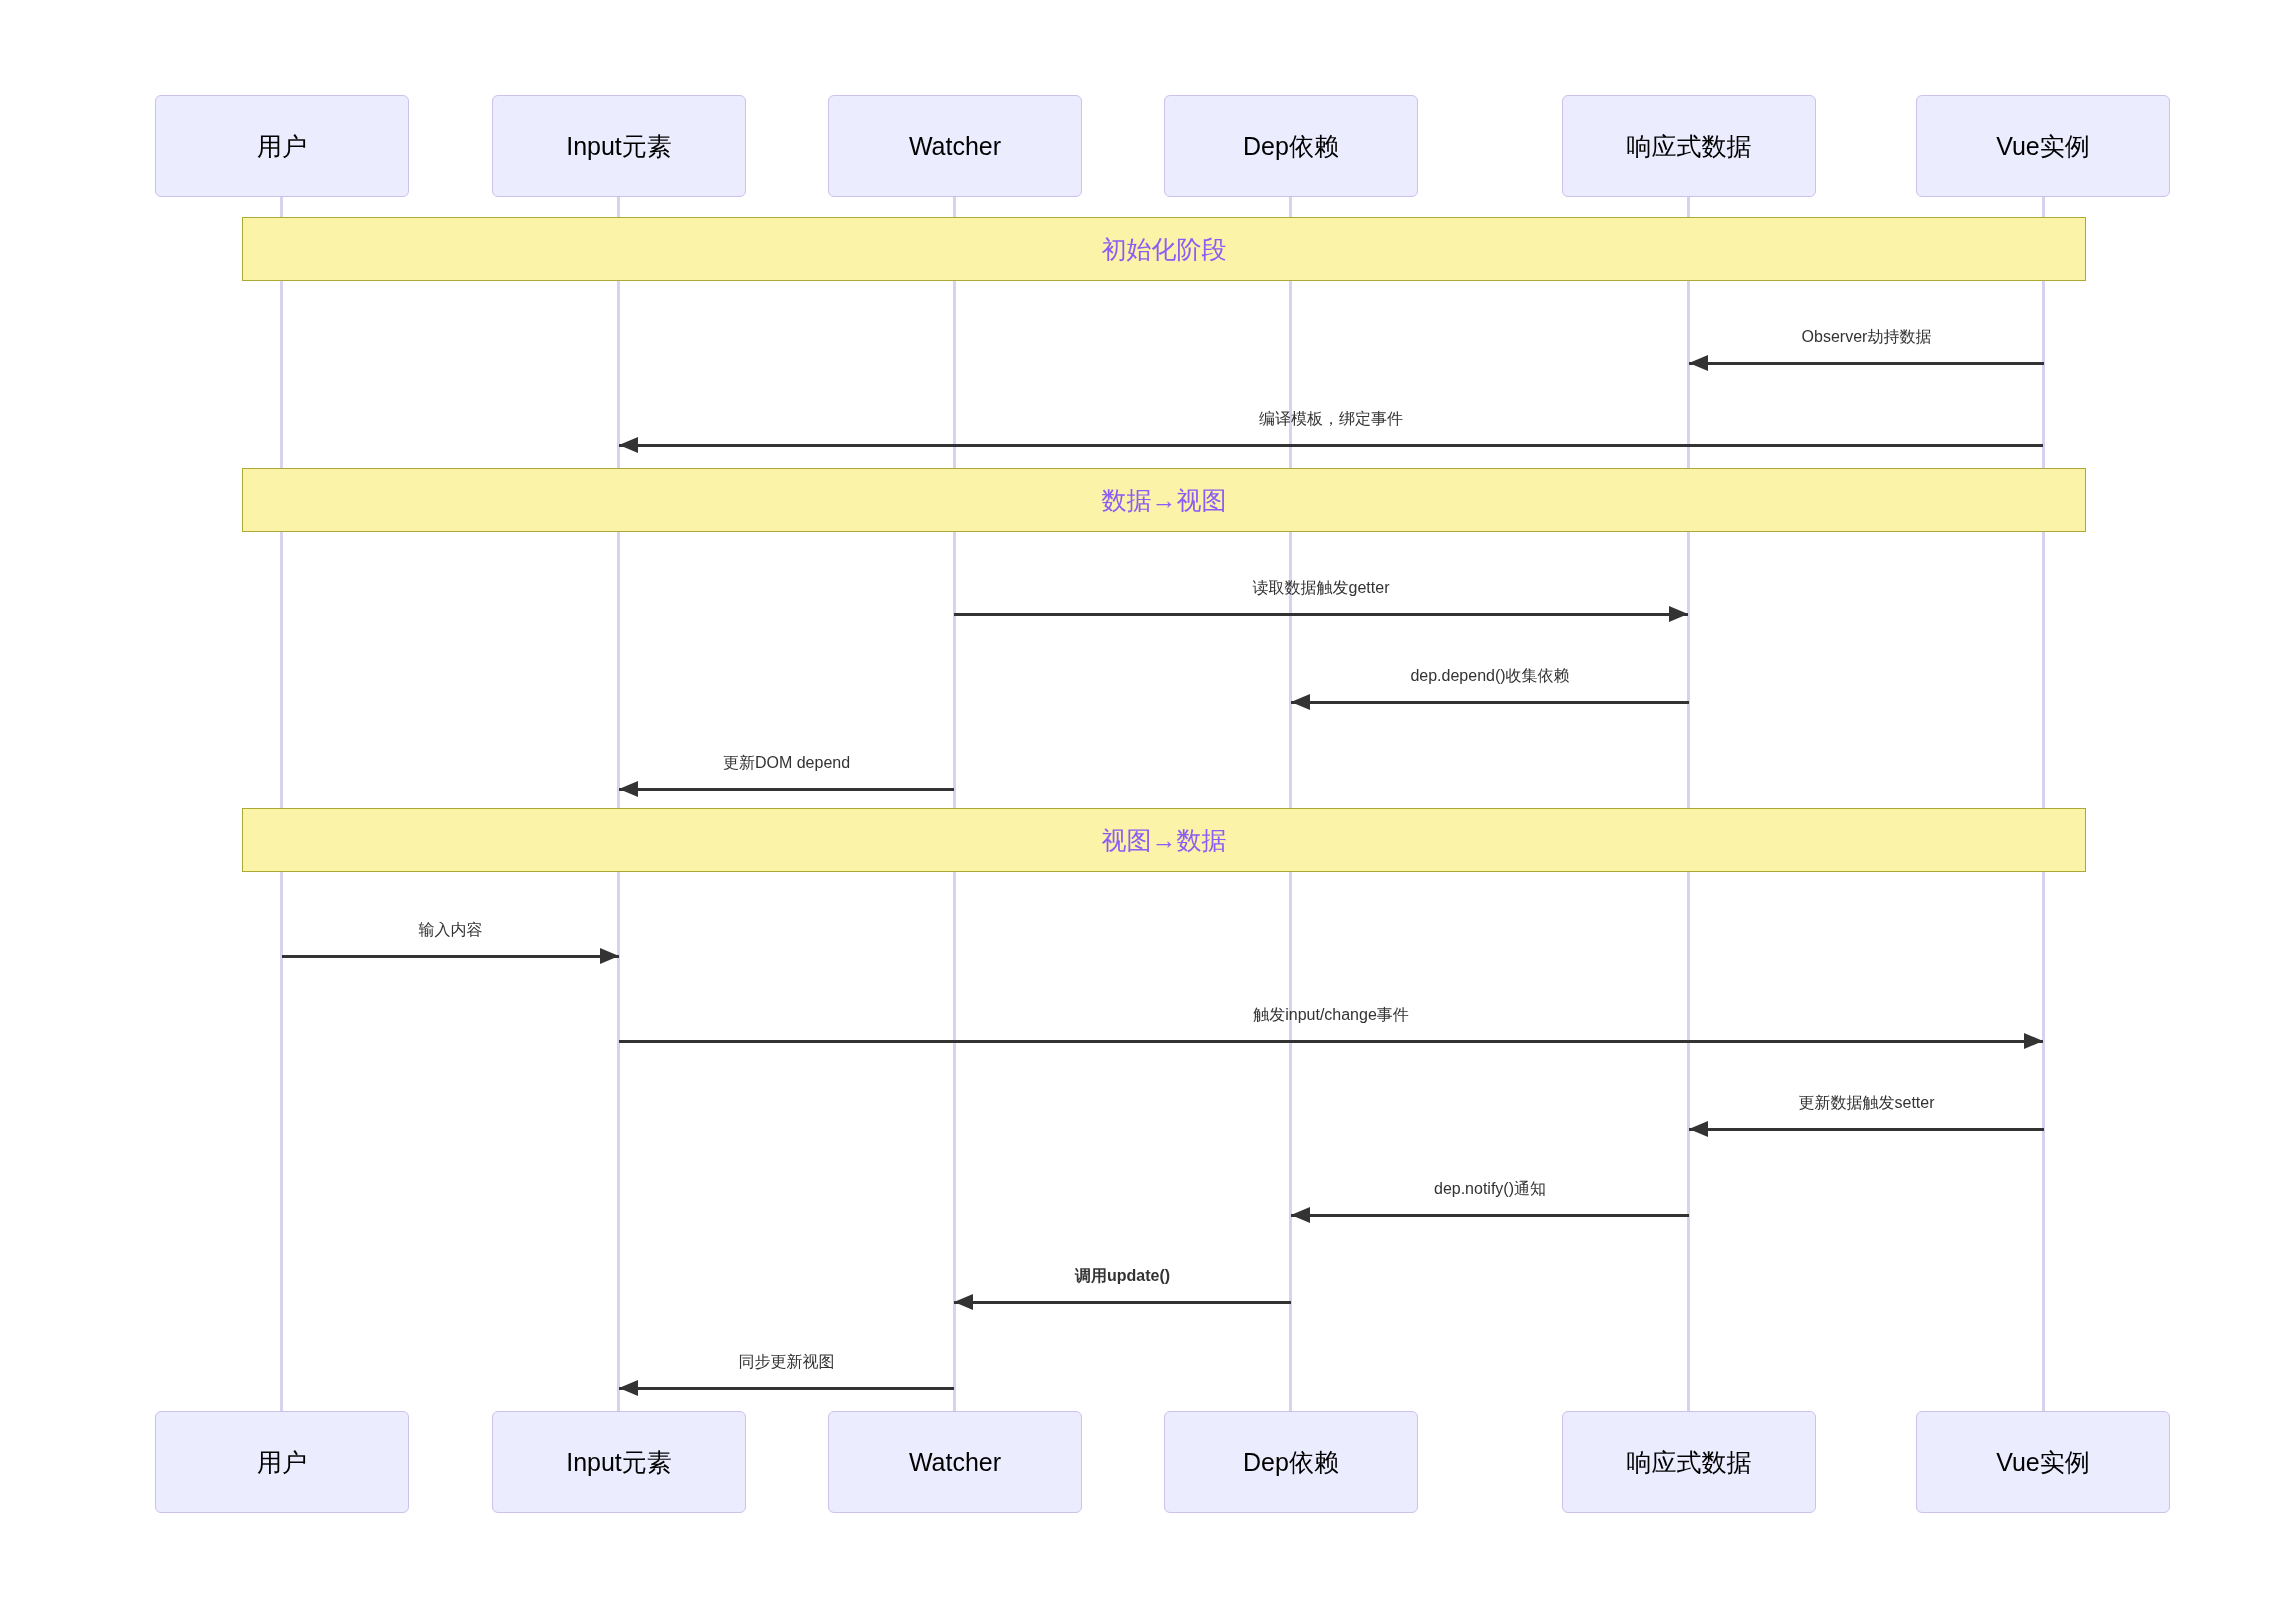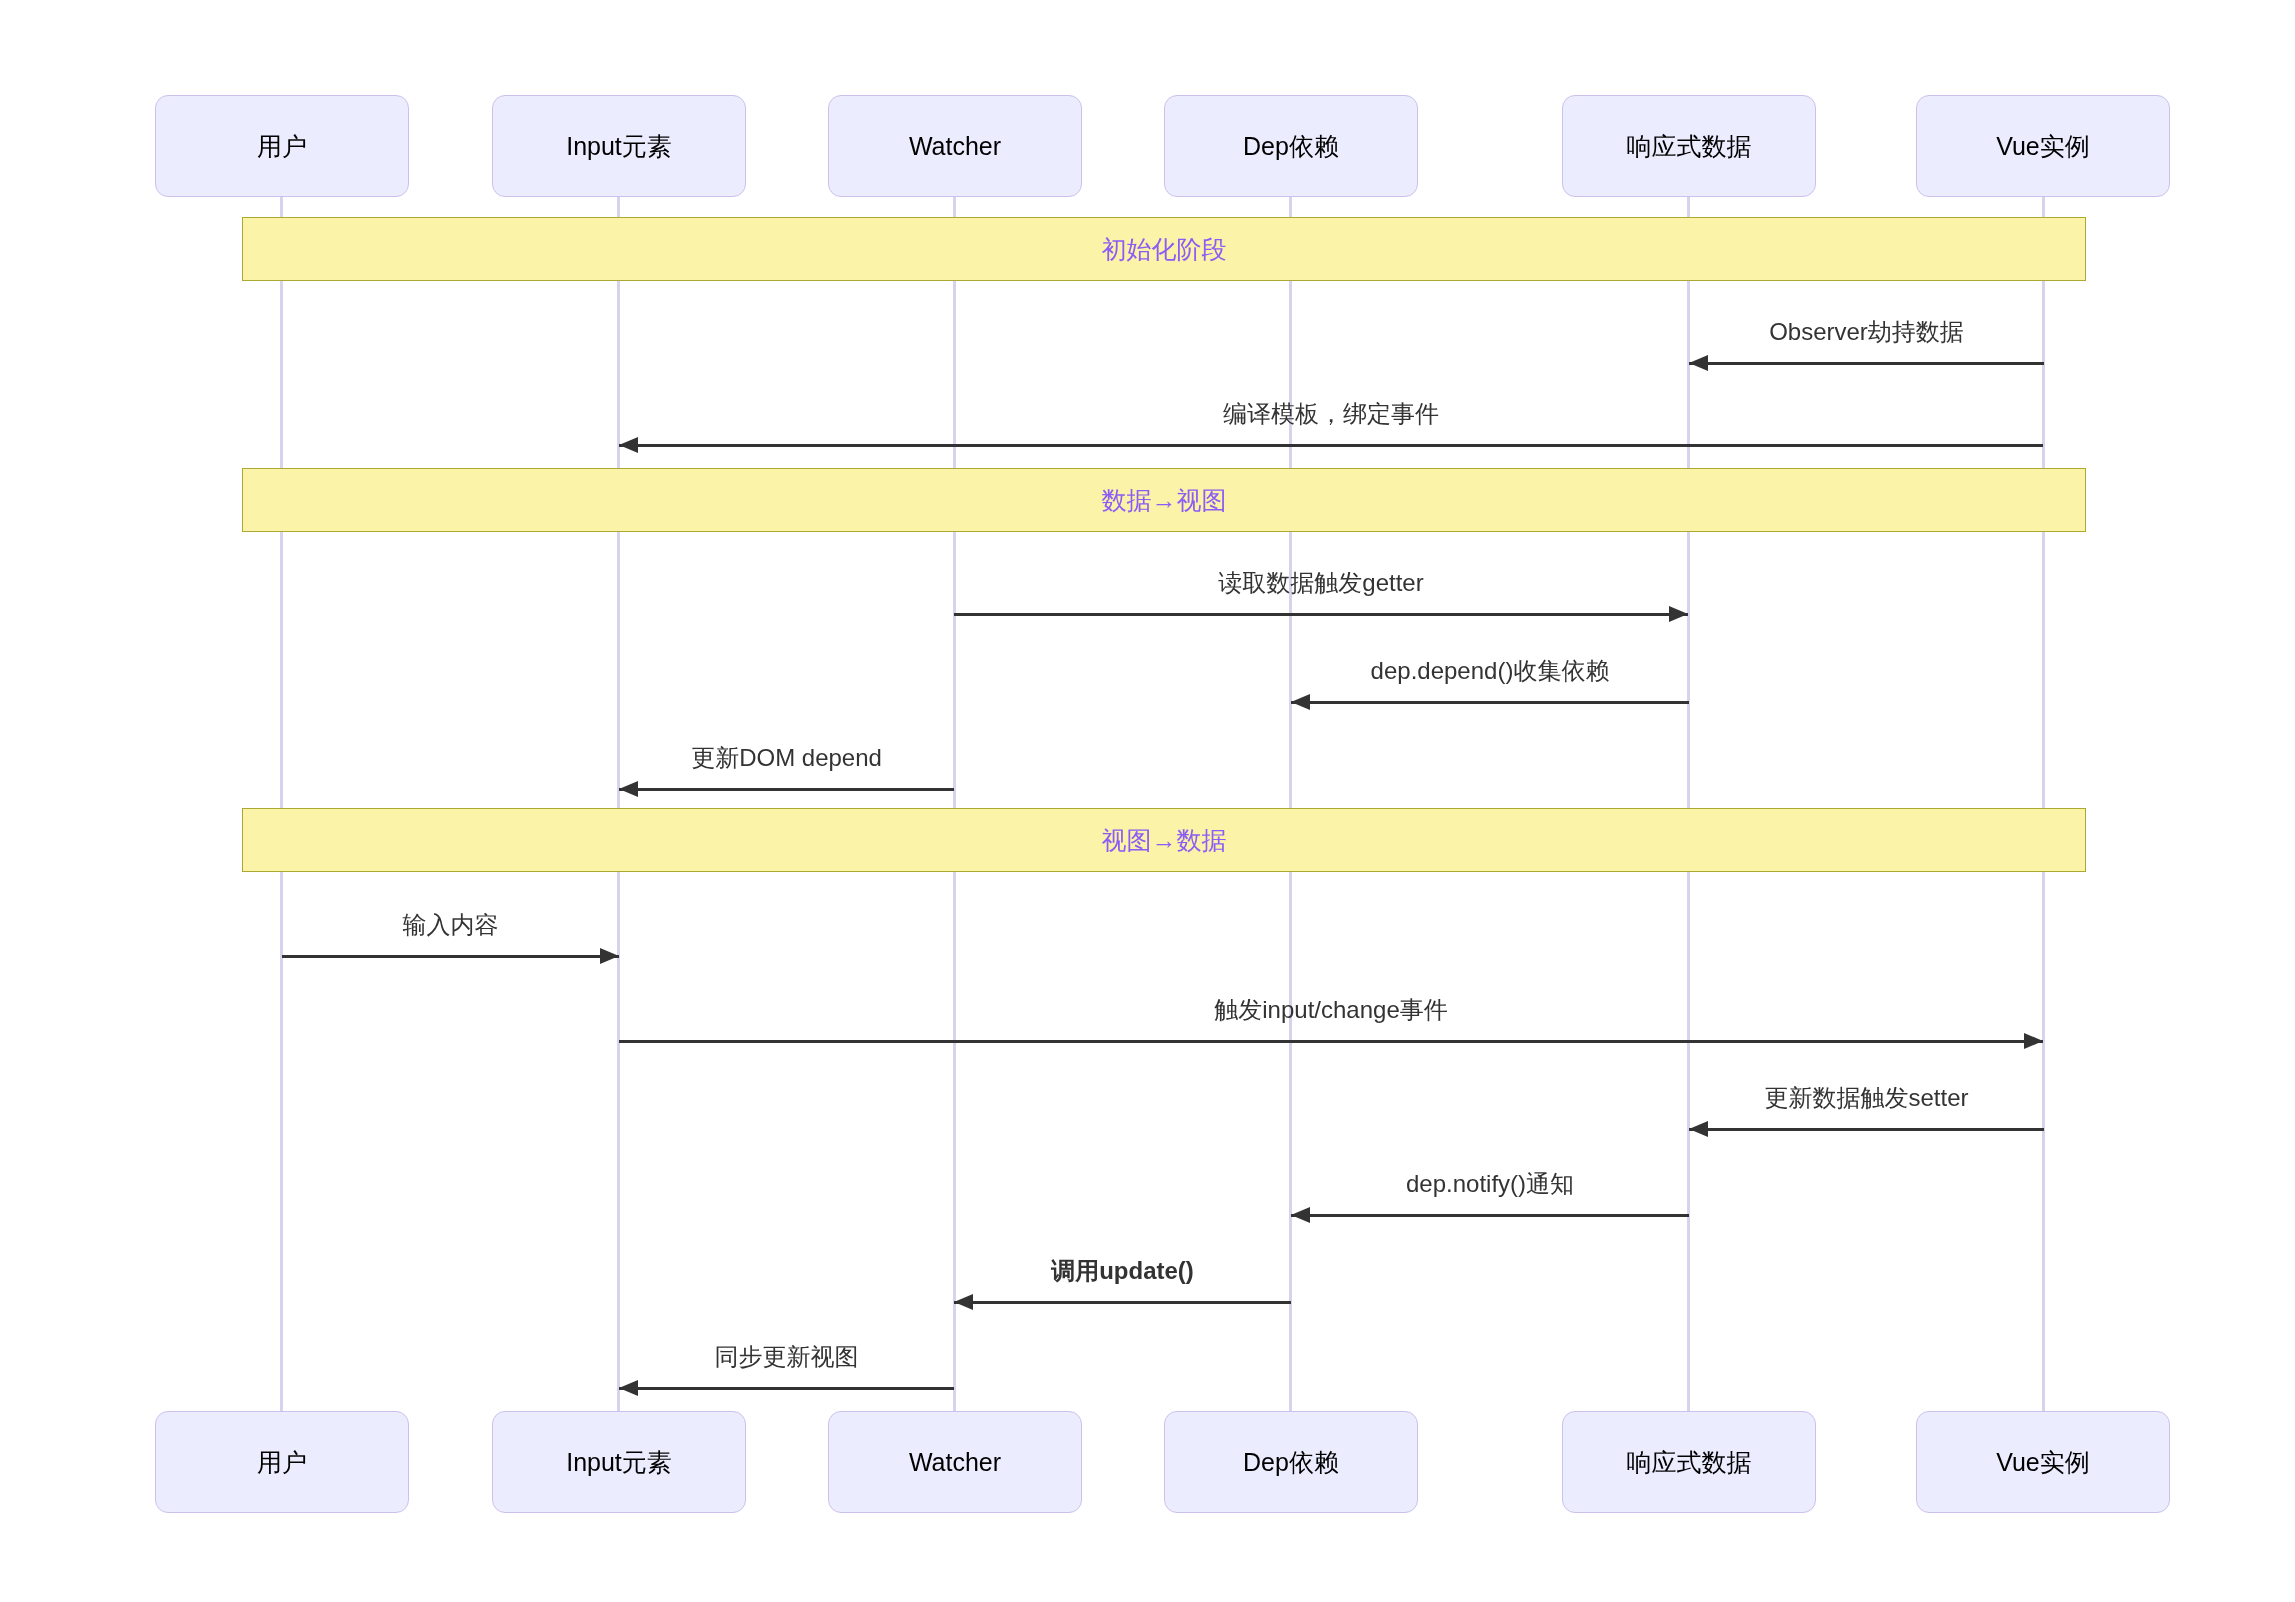--- a/index.html
+++ b/index.html
@@ -14,42 +14,42 @@
 
   .lifeline {
     position: absolute; width: 3.3px;
     background: var(--lifeline, #d8d2ef);
   }
   .actor {
     position: absolute;
     width: 254px; height: 102px;
     background: var(--actor-fill, #ECECFF);
     border: 1.7px solid var(--actor-border, #cdc0ec);
-    border-radius: 13px;
+    border-radius: 6px;
     display: flex; align-items: center; justify-content: center;
     font-size: 25px; color: var(--actor-text, #000);
     box-sizing: border-box;
   }
   .band {
     position: absolute; left: 242px; width: 1844px; height: 64px;
     background: var(--band-fill, #FAF3A8);
     border: 1.7px solid var(--band-border, #AAAA33);
     display: flex; align-items: center; justify-content: center;
     font-size: 25px; color: #8b5cf6;
     box-sizing: border-box;
   }
   .msg { position: absolute; height: 2.8px; }
   .msg-line {
     position: absolute; left: 0; right: 0; top: 0; height: 2.8px;
     background: var(--arrow, #333);
   }
   .msg-label {
     position: absolute; left: 50%; transform: translateX(-50%);
     bottom: 16.6px; white-space: nowrap;
-    font-size: 24px; color: var(--msg-text, #333);
+    font-size: 16px; color: var(--msg-text, #333);
   }
   .arrowhead {
     position: absolute; top: -7.2px; width: 0; height: 0;
     border-top: 8.8px solid transparent;
     border-bottom: 8.8px solid transparent;
   }
   .arrowhead.dir-left  { left: 0;  border-right: 19.3px solid var(--arrow, #333); }
   .arrowhead.dir-right { right: 0; border-left: 19.3px solid var(--arrow, #333); }
 </style>
 </head>

